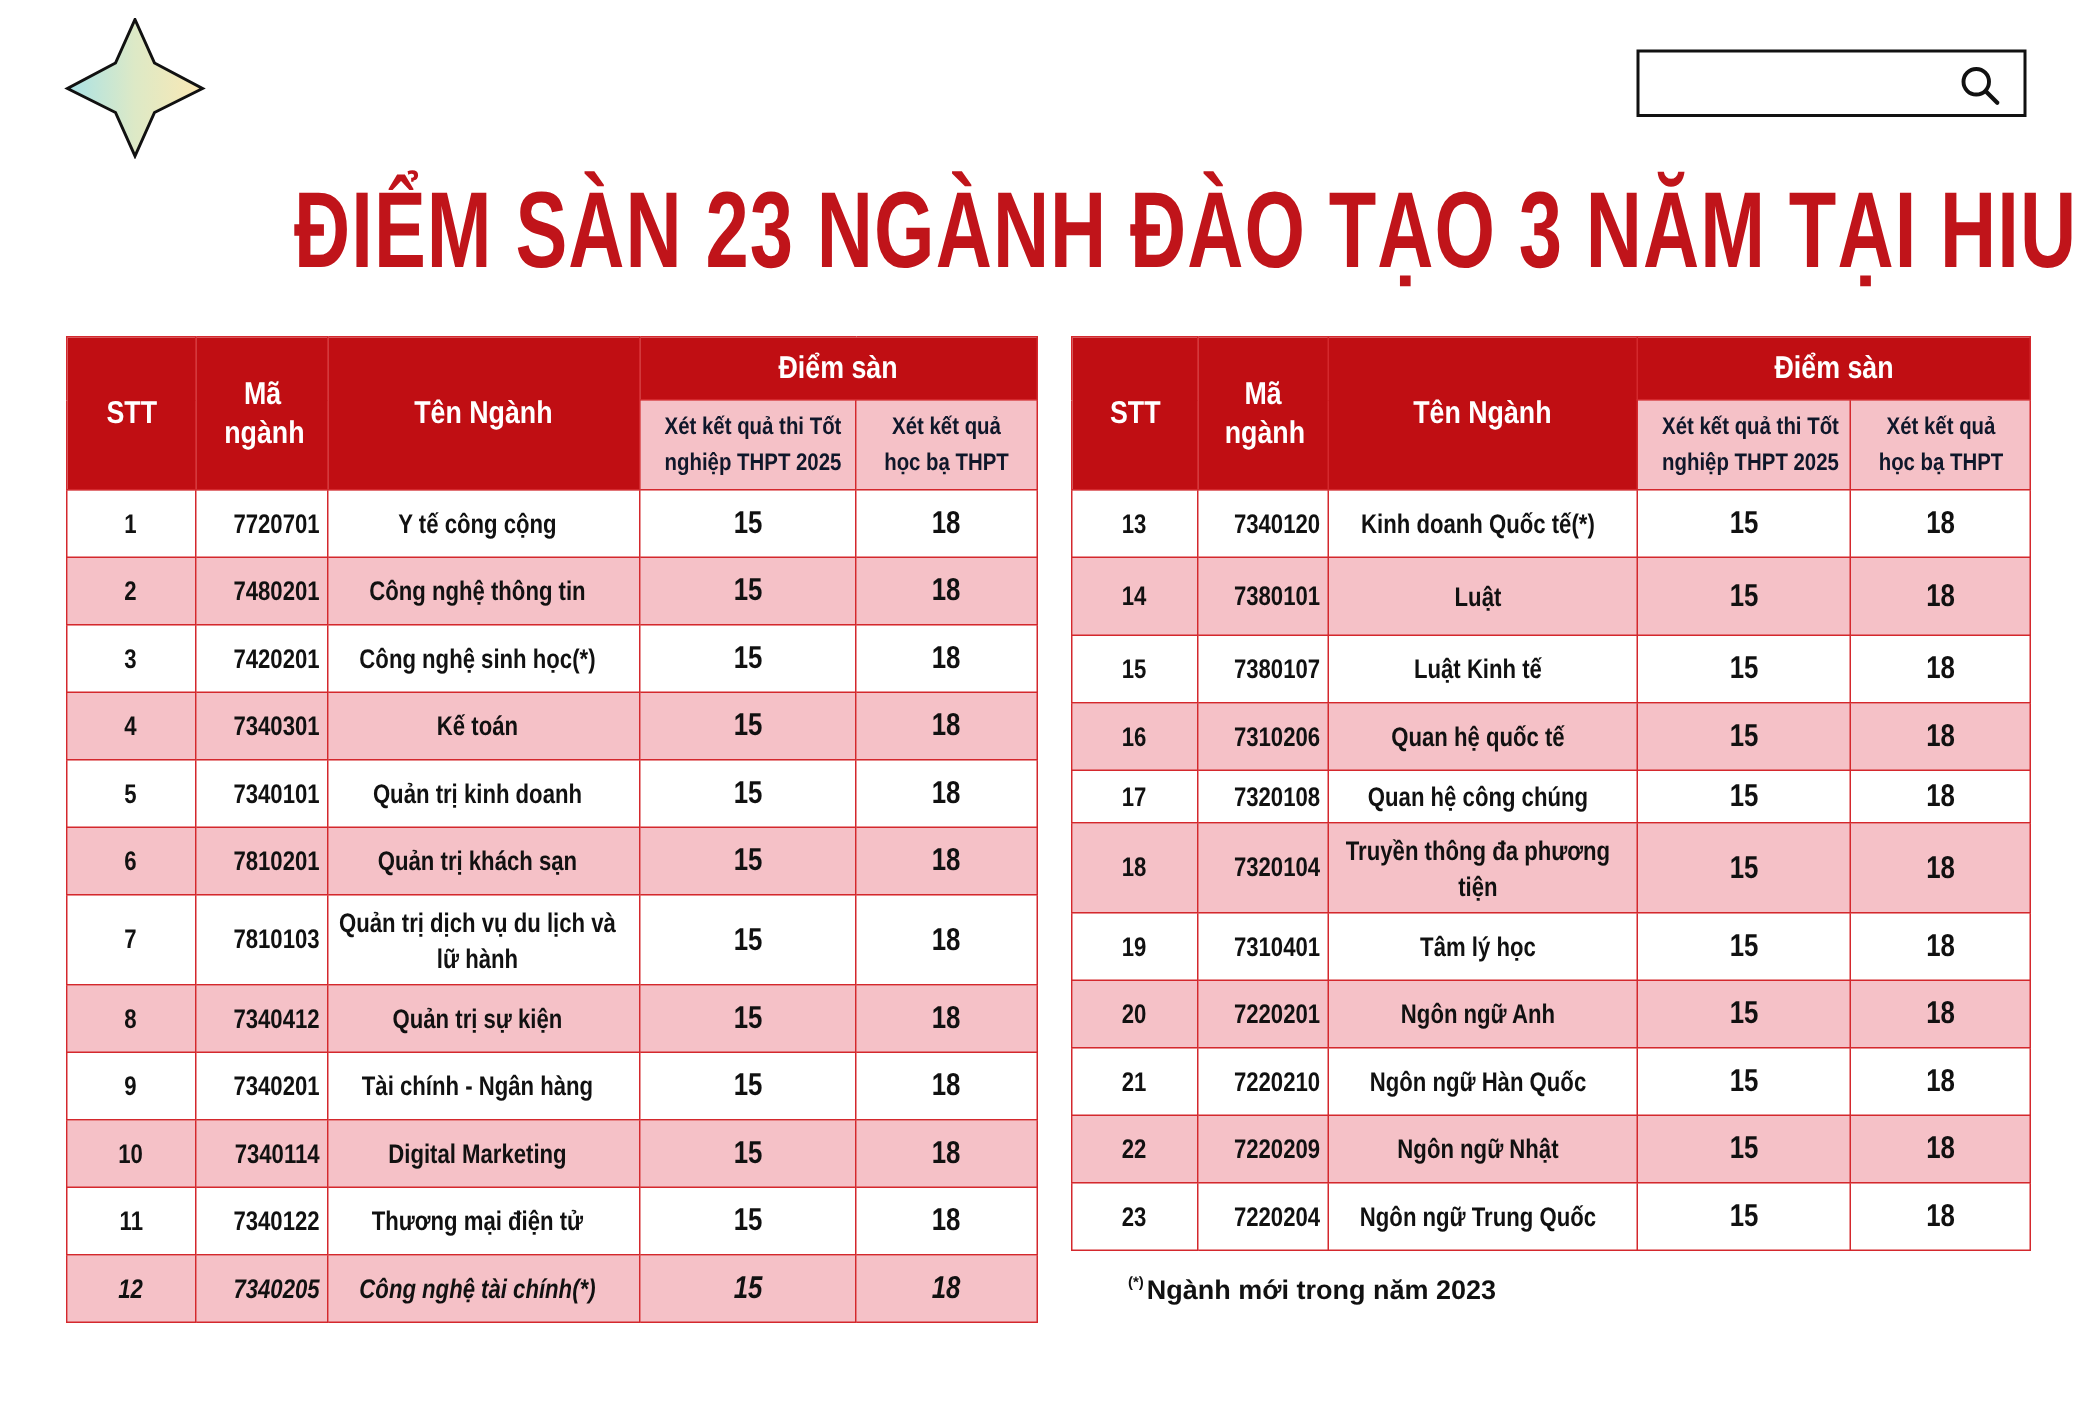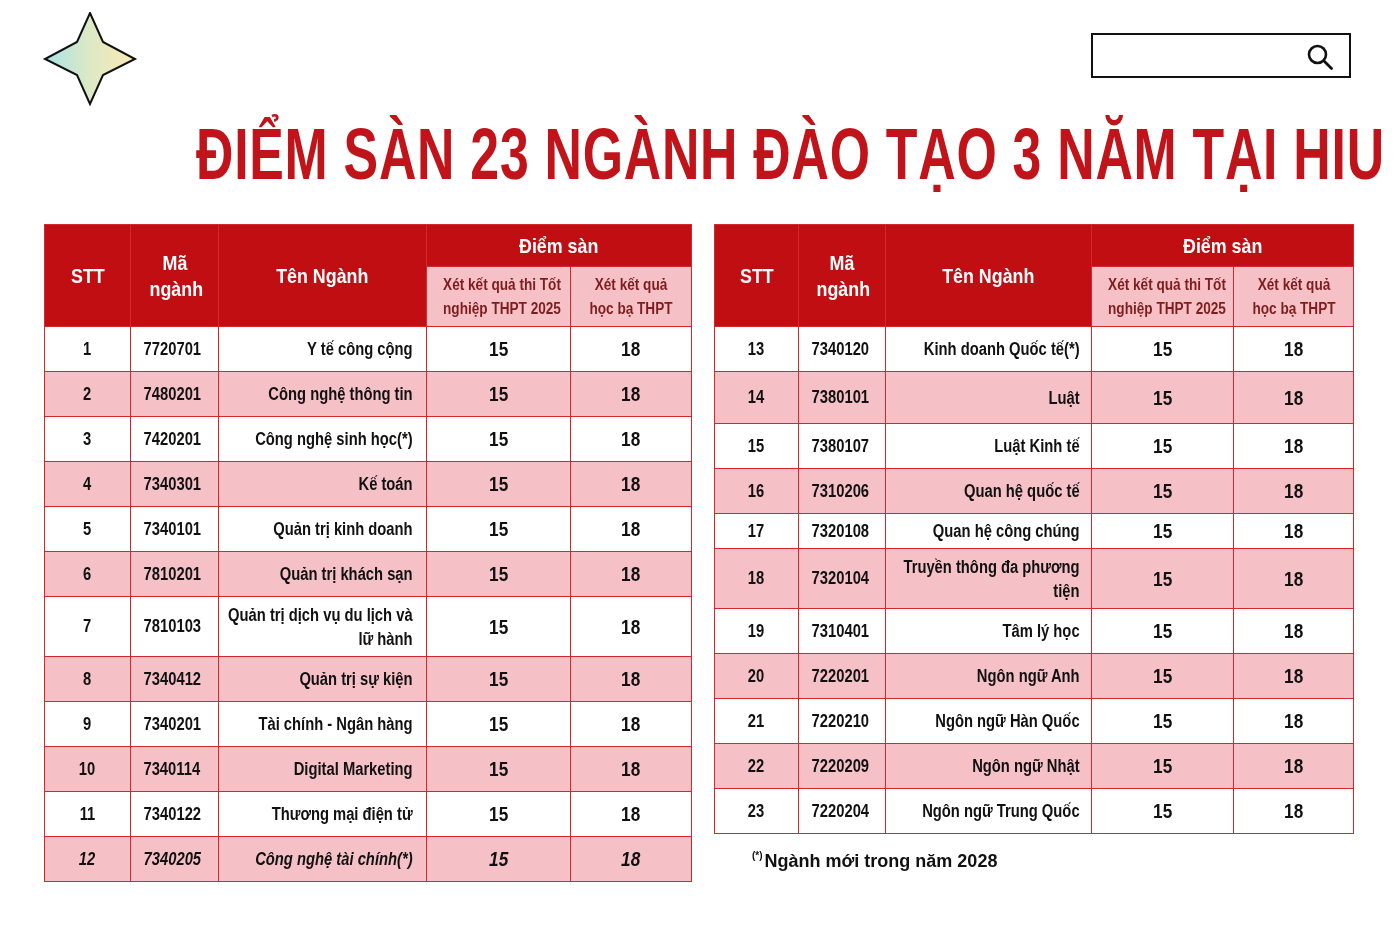--- a/index.html
+++ b/index.html
@@ -26,30 +26,30 @@
   }
   table.t {
     position:absolute; border-collapse:collapse; table-layout:fixed;
     font-family:"Liberation Sans", sans-serif; font-weight:bold; color:#111;
   }
   table.t td, table.t th { border:1.5px solid #d4282d; padding:0; }
   table.t th.main {
     background:#c00e13; color:#fff; font-size:21px; line-height:26px; text-align:center;
   }
   table.t th.sub {
-    background:#f5c1c7; color:#7f1d1d; font-size:16px; line-height:24px; text-align:center;
+    background:#f5c1c7; color:#0f172a; font-size:16px; line-height:24px; text-align:center;
   }
   .hdr-inner { display:inline-block; transform:scaleX(0.85); }
   table.t td { font-size:18px; }
   table.t td .cond { display:inline-block; transform:scaleX(0.82); transform-origin:left center; white-space:nowrap; }
   table.t td.stt { text-align:center; }
   table.t td.stt .cond, table.t td.num .cond { transform-origin:center; }
-  table.t td.code { text-align:left; padding-right:5px; }
+  table.t td.code { text-align:right; padding-right:5px; }
   table.t td.code .cond { transform-origin:right center; }
-  table.t td.name { text-align:right; padding-left:5px; line-height:24px; }
+  table.t td.name { text-align:center; padding-left:5px; line-height:24px; }
   table.t td.name .wrap { display:block; width:230px; transform:scaleX(0.82); transform-origin:left center; white-space:normal; }
   table.t td.num { text-align:center; font-size:21px; }
   tr.odd td { background:#ffffff; }
   tr.even td { background:#f5c1c7; }
   #left { left:44px; top:224px; width:647px; }
   #right { left:714px; top:224px; width:639px; }
   .footnote {
     position:absolute; left:752px; top:850px; font-family:"Liberation Sans", sans-serif;
     font-size:18px; color:#111; font-weight:bold;
   }
@@ -328,14 +328,14 @@
         <td class="name">
           <span class="wrap">Ngôn ngữ Trung Quốc</span>
         </td>
         <td class="num"><span class="cond">15</span></td>
         <td class="num"><span class="cond">18</span></td>
       </tr>
     </tbody>
 </table>
 
 <div class="footnote">
-  <sup>(*)</sup><span>Ngành mới trong năm 2028</span>
+  <sup>(*)</sup><span>Ngành mới trong năm 2023</span>
 </div>
 
 </body></html>

